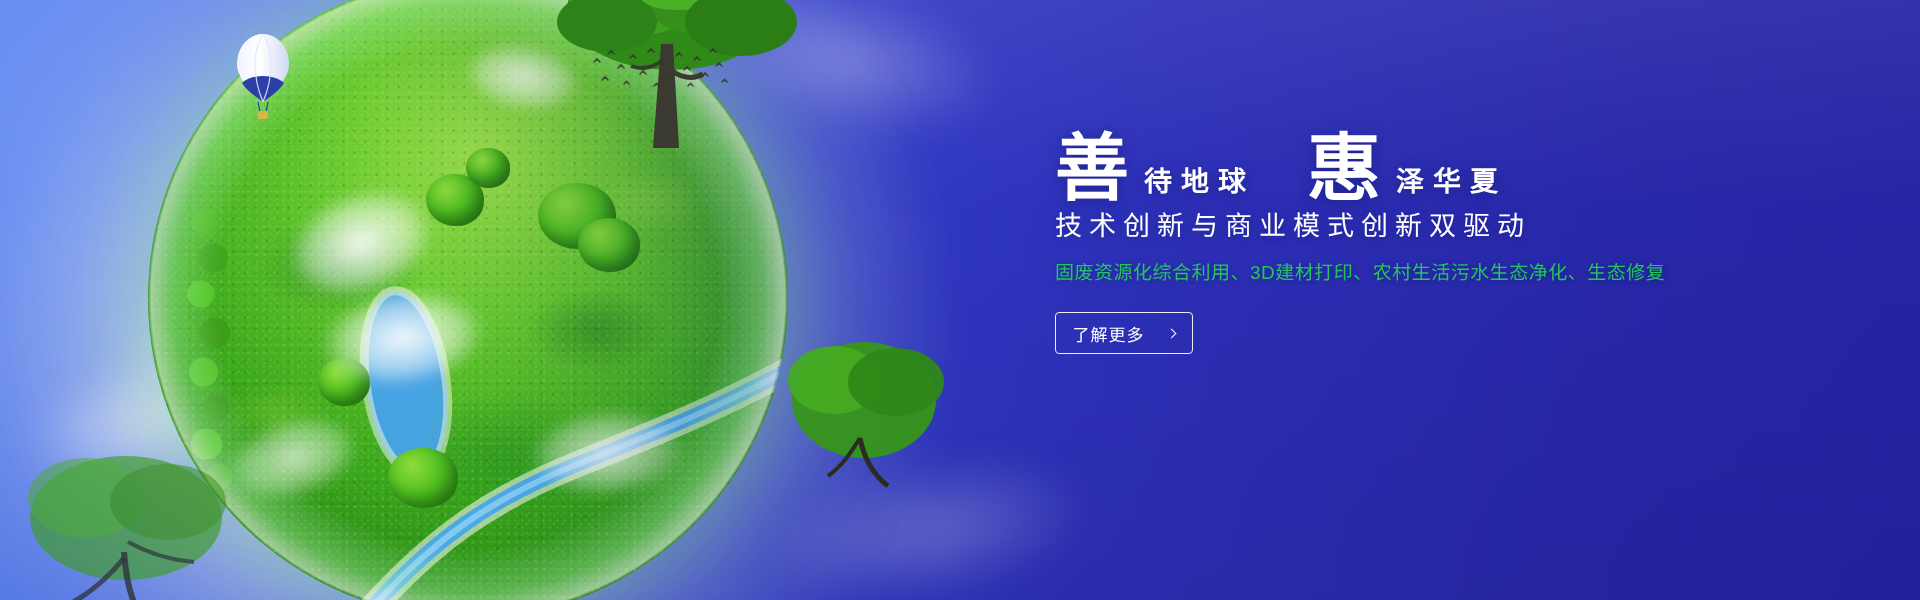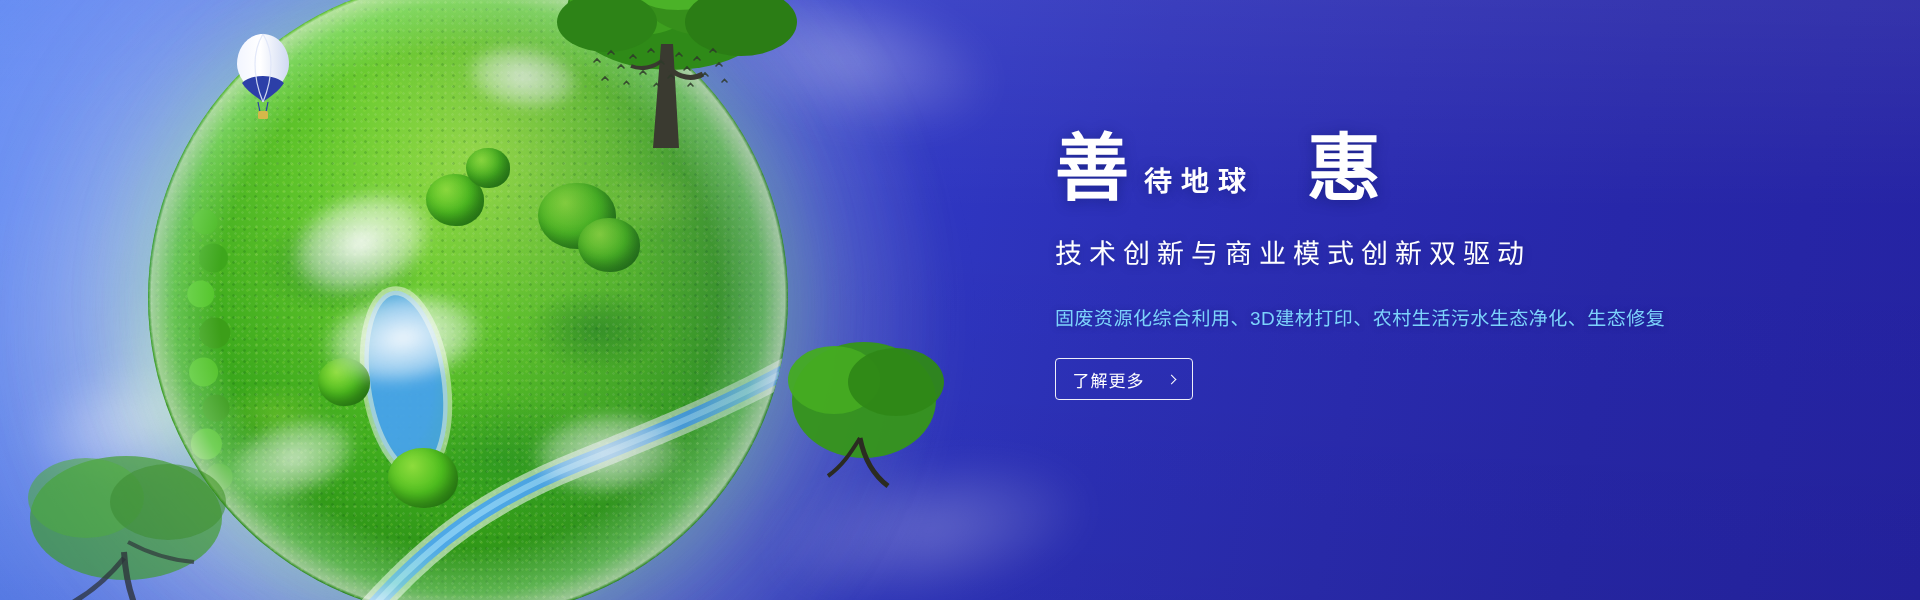--- a/index.html
+++ b/index.html
@@ -221,31 +221,30 @@
     font-size:28px;
     font-weight:600;
     letter-spacing:9px;
     padding-left:14px;
     position:relative;
     top:-8px;
   }
   .hl-gap{width:52px;}
 
   .subtitle{
-    margin-top:28px;
     color:#ffffff;
     font-size:27px;
     font-weight:400;
     letter-spacing:7px;
     white-space:nowrap;
     text-shadow:0 1px 8px rgba(8,20,90,.40);
   }
   .desc{
-    margin-top:32px;
-    color:#7dd3fc;
+    margin-top:14px;
+    color:#22c55e;
     font-size:19px;
     font-weight:400;
     letter-spacing:.5px;
     white-space:nowrap;
     text-shadow:0 1px 6px rgba(8,20,90,.40);
   }
   .cta{
     margin-top:28px;
     display:inline-flex;
     align-items:center;
@@ -410,20 +409,21 @@
     </svg>
   </div>
 
   <div class="content">
 
     <div class="headline">
       <span class="hl-big">善</span>
       <span class="hl-small">待地球</span>
       <span class="hl-gap"></span>
       <span class="hl-big">惠</span>
+      <span class="hl-small">泽华夏</span>
     </div>
 
     <div class="subtitle">技术创新与商业模式创新双驱动</div>
 
     <div class="desc">固废资源化综合利用、3D建材打印、农村生活污水生态净化、生态修复</div>
 
     <a class="cta" href="#">
       <span>了解更多</span>
       <span class="chev"></span>
     </a>

